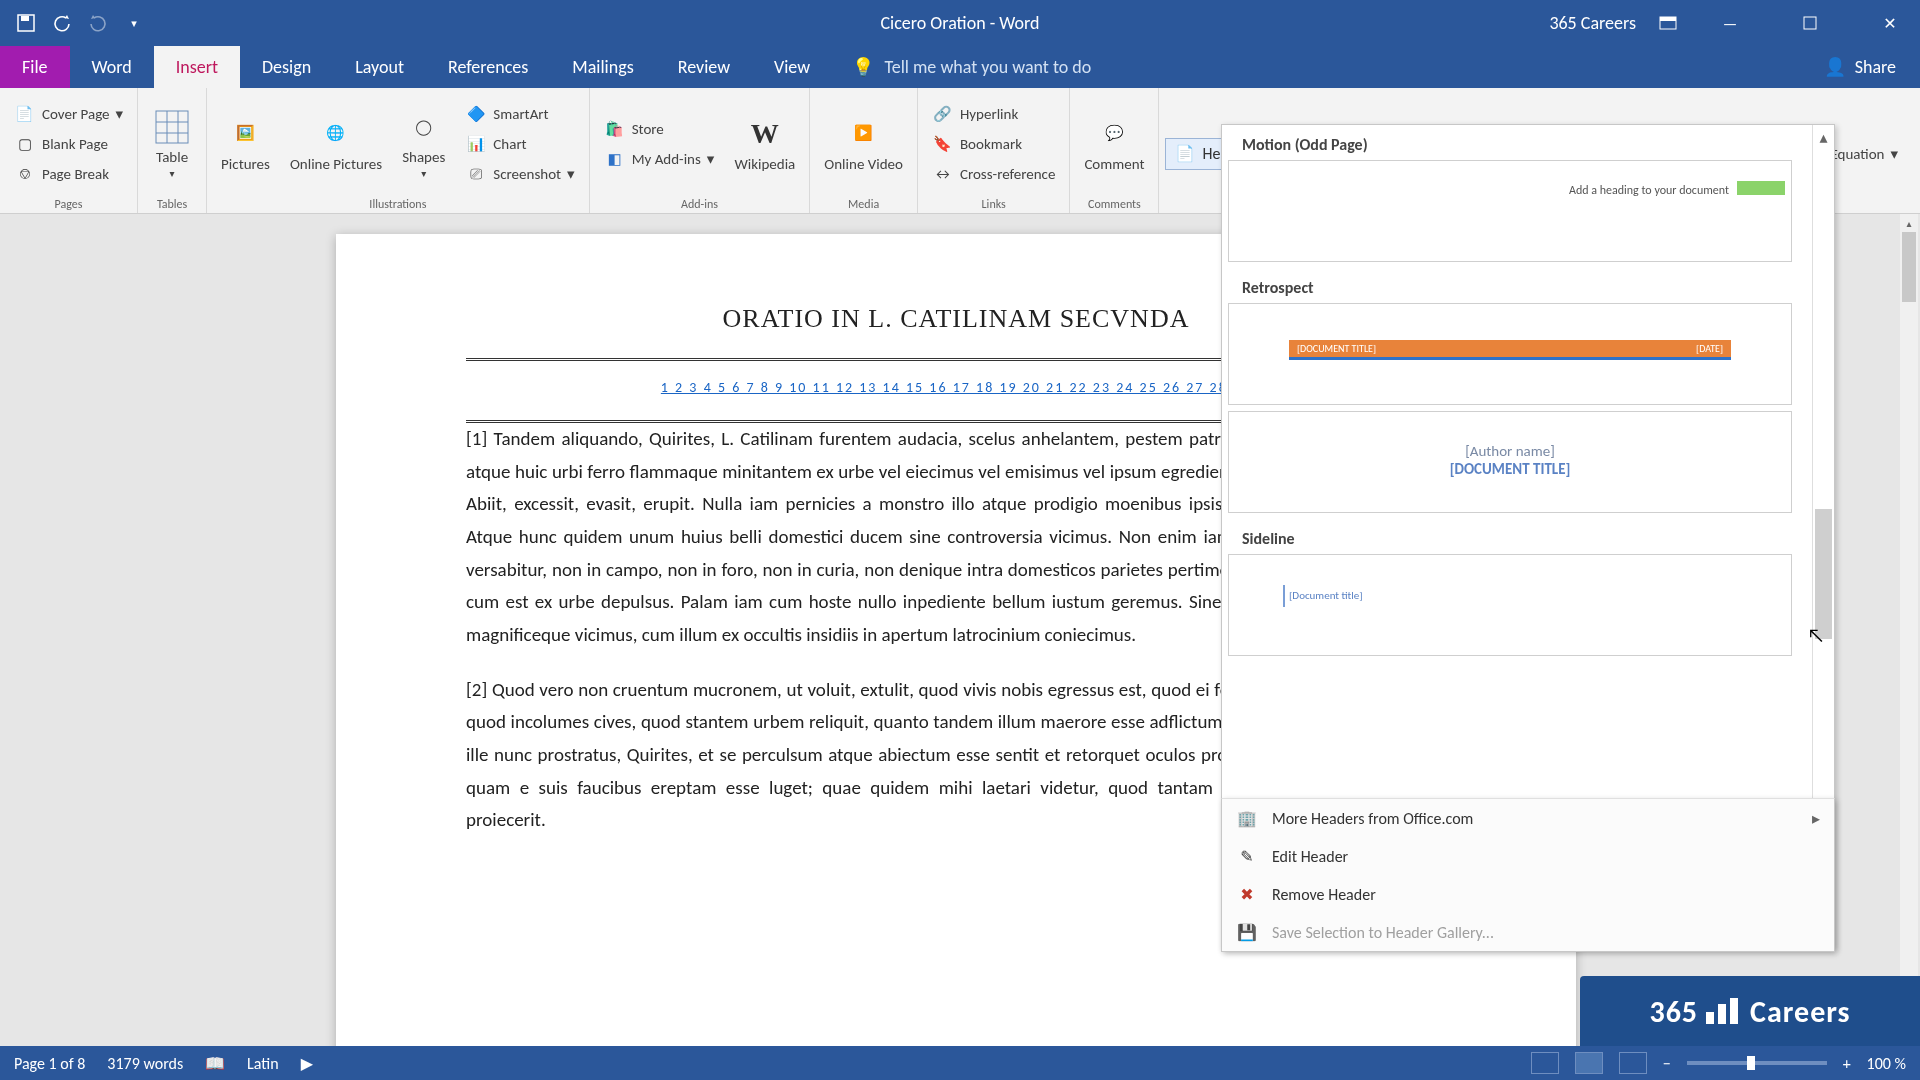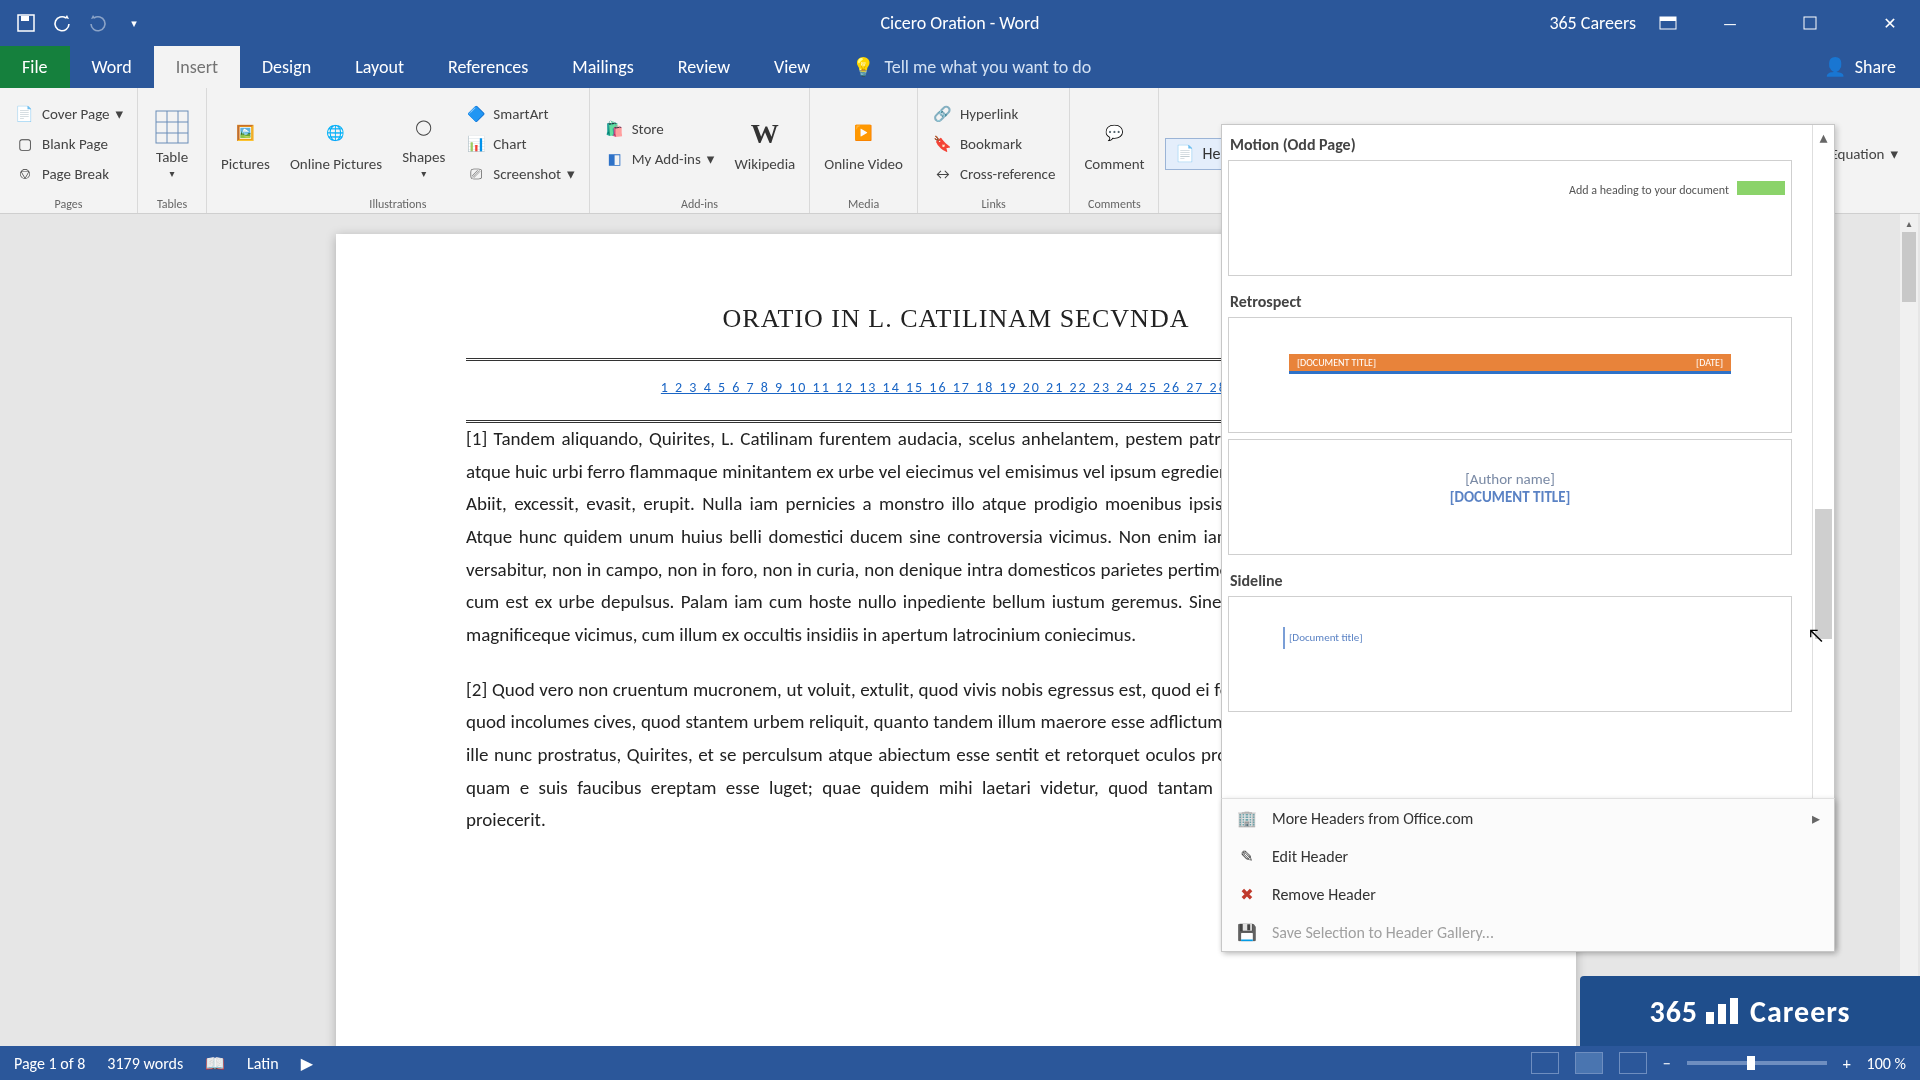--- a/index.html
+++ b/index.html
@@ -11,22 +11,22 @@
 .tb-icon { width: 24px; height: 24px; display: flex; align-items: center; justify-content: center; }
 .title-center { position: absolute; left: 50%; transform: translateX(-50%); font-size: 18px; }
 .title-right { position: absolute; right: 0; display: flex; align-items: center; gap: 20px; }
 .title-right .lbl { font-size: 18px; }
 .win-btn { width: 60px; height: 46px; display: flex; align-items: center; justify-content: center; font-size: 16px; }
 .win-close { background: transparent; }
 
 
 .menubar { height: 42px; background: #2b579a; display: flex; align-items: stretch; }
 .menutab { padding: 0 22px; display: flex; align-items: center; color: #fff; font-size: 18px; cursor: pointer; }
-.menutab.active { background: #f3f3f3; color: #737373; }
-.menutab.file { background: #15803d; }
+.menutab.active { background: #f3f3f3; color: #be185d; }
+.menutab.file { background: #a21caf; }
 .tellme { flex: 1; display: flex; align-items: center; color: #d3e1f3; gap: 10px; padding-left: 20px; font-size: 18px; }
 .share-btn { display: flex; align-items: center; gap: 8px; padding: 0 24px; color: #fff; font-size: 18px; }
 
 
 .ribbon { height: 126px; background: #f3f3f3; border-bottom: 1px solid #cfcfcf; display: flex; align-items: stretch; position: relative; }
 .rgroup { border-right: 1px solid #d9d9d9; padding: 2px 8px 0 8px; display: flex; flex-direction: column; }
 .rgroup .body { flex: 1; display: flex; align-items: center; gap: 8px; }
 .rgroup .label { text-align: center; font-size: 12px; color: #666; padding-bottom: 2px; }
 .rbtn-v { display: flex; flex-direction: column; align-items: center; gap: 2px; font-size: 15px; color: #444; padding: 0 6px; line-height: 1.15; }
 .rbtn-s { display: flex; align-items: center; gap: 6px; font-size: 15px; color: #444; padding: 2px 6px; }
@@ -45,22 +45,22 @@
 .doc-title { text-align: center; font-family: "Times New Roman", serif; font-size: 26px; letter-spacing: 1px; color: #222; }
 .doc-sub   { text-align: center; font-family: "Times New Roman", serif; font-size: 14px; letter-spacing: 1px; color: #333; margin-top: 4px; }
 .hrd { border-top: 3px double #333; margin-top: 24px; }
 .nav-nums { text-align: center; font-size: 14px; color: #1a65c5; text-decoration: underline; letter-spacing: 2px; margin: 18px 0; }
 .doc-body { font-family: Georgia, "Times New Roman", serif; font-size: 19px; line-height: 1.72; color: #222; text-align: justify; }
 .doc-body p { margin-bottom: 22px; }
 
 
 .panel { position: absolute; left: 1221px; top: 124px; width: 614px; height: 825px; background: #fff; border: 1px solid #c7c7c7; box-shadow: 2px 2px 6px rgba(0,0,0,.2); display: flex; }
 .panel-gallery { position: relative; width: 590px; overflow: hidden; }
-.ghead { font-size: 16px; font-weight: 600; color: #444; padding: 10px 6px 6px 8px; }
-.gitem { width: 564px; height: 116px; margin: 0 0 6px 6px; border: 1px solid #cfcfcf; background: #fff; position: relative; }
+.ghead { font-size: 16px; font-weight: 600; color: #444; padding: 10px 6px 6px 20px; }
+.gitem { width: 564px; height: 102px; margin: 0 0 6px 6px; border: 1px solid #cfcfcf; background: #fff; position: relative; }
 .panel-scroll { width: 22px; border-left: 1px solid #dedede; display: flex; flex-direction: column; align-items: center; justify-content: space-between; }
 .panel-scroll .pbtn { height: 24px; width: 100%; display: flex; align-items: center; justify-content: center; color: #666; }
 .panel-scroll .ptrack { flex: 1; position: relative; width: 100%; }
 .panel-scroll .pthumb { position: absolute; left: 2px; right: 2px; top: 360px; height: 130px; background: #cfcfcf; }
 
 .panel-menu { position: absolute; left: 1221px; top: 798px; width: 614px; background: #fbfbfb; border: 1px solid #c7c7c7; border-top: 1px solid #e0e0e0; box-shadow: 2px 2px 6px rgba(0,0,0,.2); }
 .pm-item { display: flex; align-items: center; gap: 14px; padding: 8px 14px; font-size: 16px; color: #333; }
 .pm-item.muted { color: #a0a0a0; }
 .pm-icon { width: 22px; height: 22px; display: flex; align-items: center; justify-content: center; }
 .pm-chev { margin-left: auto; color: #666; }

